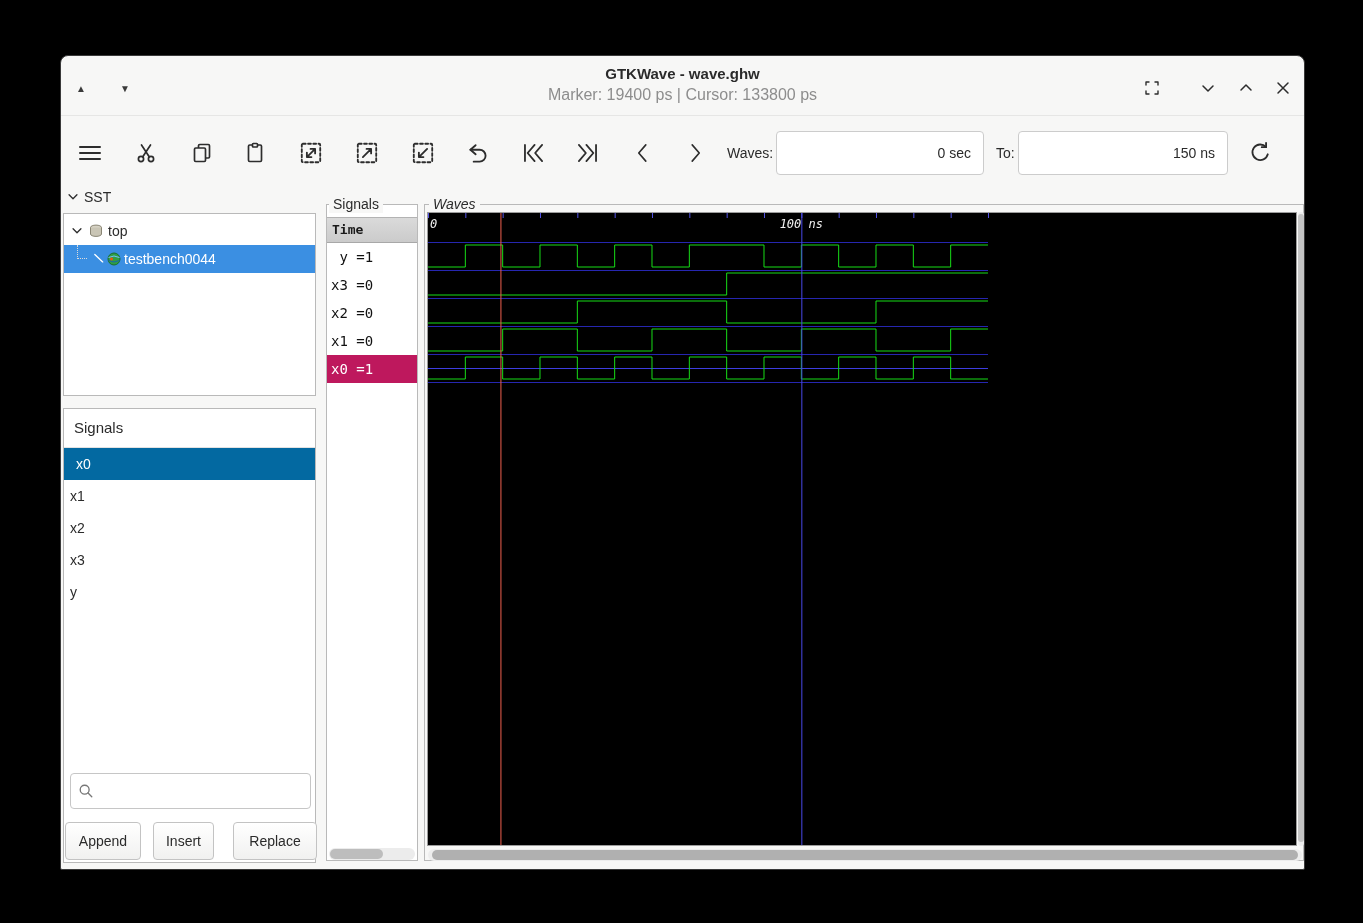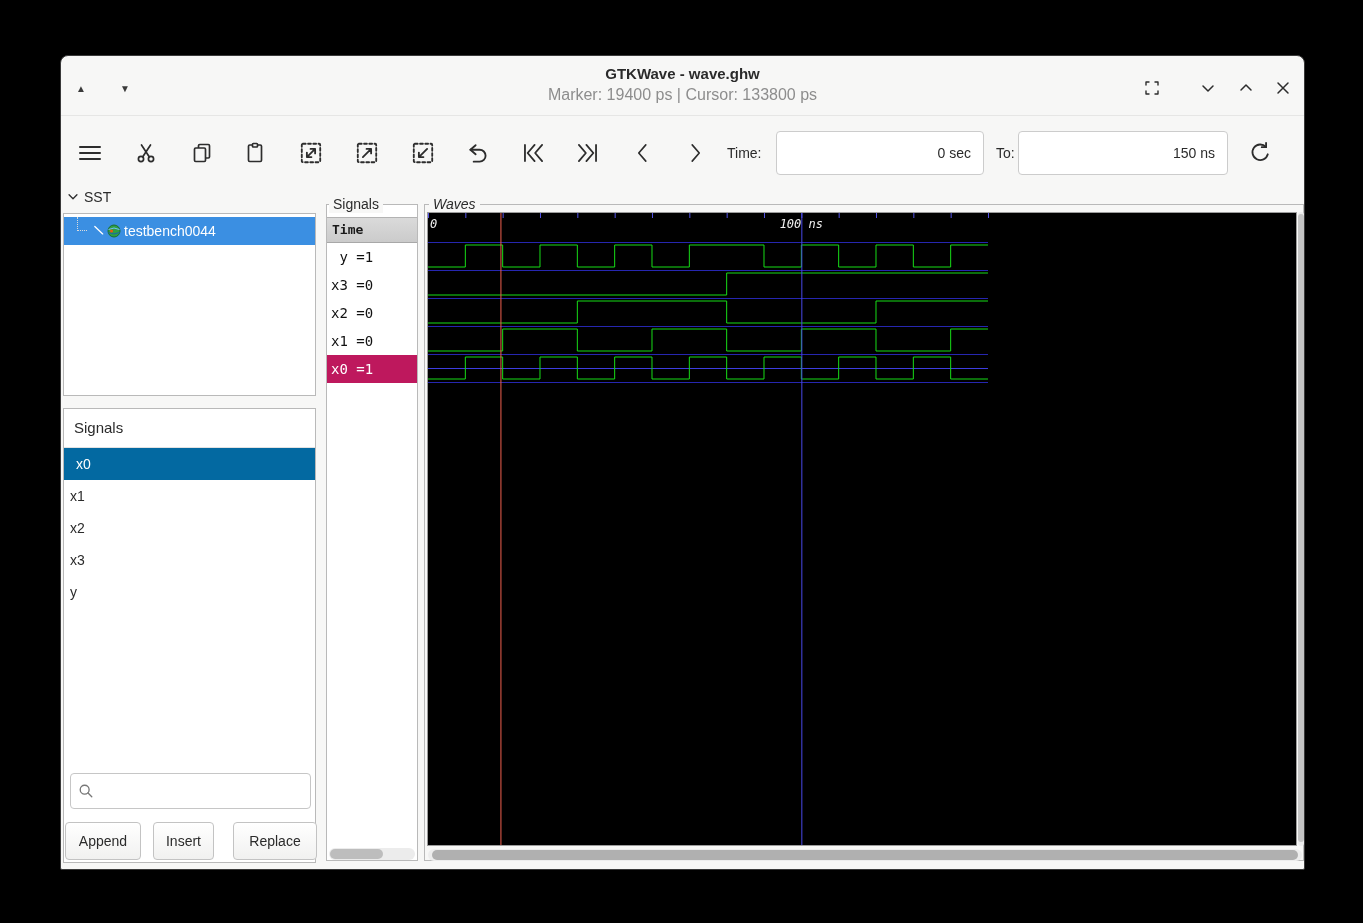--- a/index.html
+++ b/index.html
@@ -174,41 +174,51 @@
       <svg class="ico" width="22" height="26" viewBox="0 0 20 24">
           <path stroke-width="1.5" d="M13.5 4.5 L7 12 L13.5 19.5"></path>
         </svg>
     </button>
     <button class="tool-btn" style="left:617px">
       <svg class="ico" width="22" height="26" viewBox="0 0 20 24">
           <path stroke-width="1.5" d="M6.5 4.5 L13 12 L6.5 19.5"></path>
         </svg>
     </button>
 
-    <span class="tb-label" style="left:666px">Time:</span>
+    <span class="tb-label" style="left:666px">Waves:</span>
     <input class="tb-input" style="left: 715px; width: 208px;" value="0 sec">
     <span class="tb-label" style="left:935px">To:</span>
     <input class="tb-input" style="left: 957px; width: 210px; padding-left: 16px;" value="150 ns">
 
     <button class="tool-btn" style="left:1181px">
       <svg class="ico" width="26" height="26" viewBox="0 0 24 24">
           <path d="M19.2 13.2 A7.2 7.2 0 1 1 17.6 6.5"></path>
           <path d="M17.6 2.6 V6.6 H13.6"></path>
         </svg>
     </button>
   </div>
 
   <div class="sst-header">
     <svg class="ico" width="14" height="14" viewBox="0 0 16 16">
         <path stroke-width="1.5" d="M3.5 5.5 L8 10 L12.5 5.5"></path>
       </svg>
     <span>SST</span>
   </div>
   <div class="sst-tree">
     <div style="height:3px"></div>
+    <div class="tree-row">
+      <span class="tr-exp"><svg class="ico" width="14" height="14" viewBox="0 0 16 16">
+            <path stroke-width="1.5" d="M3.5 5.5 L8 10 L12.5 5.5"></path>
+          </svg></span>
+      <span class="tr-icon"><svg width="16" height="16" viewBox="0 0 16 16">
+            <ellipse cx="8" cy="4.5" rx="5.5" ry="2.4" fill="#d6d2c4" stroke="#8a8675"></ellipse>
+            <path d="M2.5 4.5 V11 A5.5 2.4 0 0 0 13.5 11 V4.5" fill="#c9c5b5" stroke="#8a8675"></path>
+          </svg></span>
+      <span class="tr-label">top</span>
+    </div>
     <div class="tree-row child selected">
       <span class="tree-l"></span>
       <span class="tr-exp"><svg class="ico" width="14" height="14" viewBox="0 0 16 16">
             <path stroke="#ffffff" stroke-width="1.5" d="M5.5 3.5 L10 8 L14.5 12.5" transform="translate(0,-0.5) scale(1,0.95)"></path>
           </svg></span>
       <span class="tr-icon"><svg width="16" height="16" viewBox="0 0 16 16">
             <circle cx="8" cy="8" r="6" fill="#2f9e44" stroke="#1b6e2e"></circle>
             <path d="M2.5 6.5 Q8 3.5 13.5 6.5" stroke="#74c0fc" fill="none"></path>
             <path d="M2.5 9.5 Q8 12.5 13.5 9.5" stroke="#1864ab" fill="none"></path>
             <circle cx="5.5" cy="8" r="1.6" fill="#e8590c"></circle>

